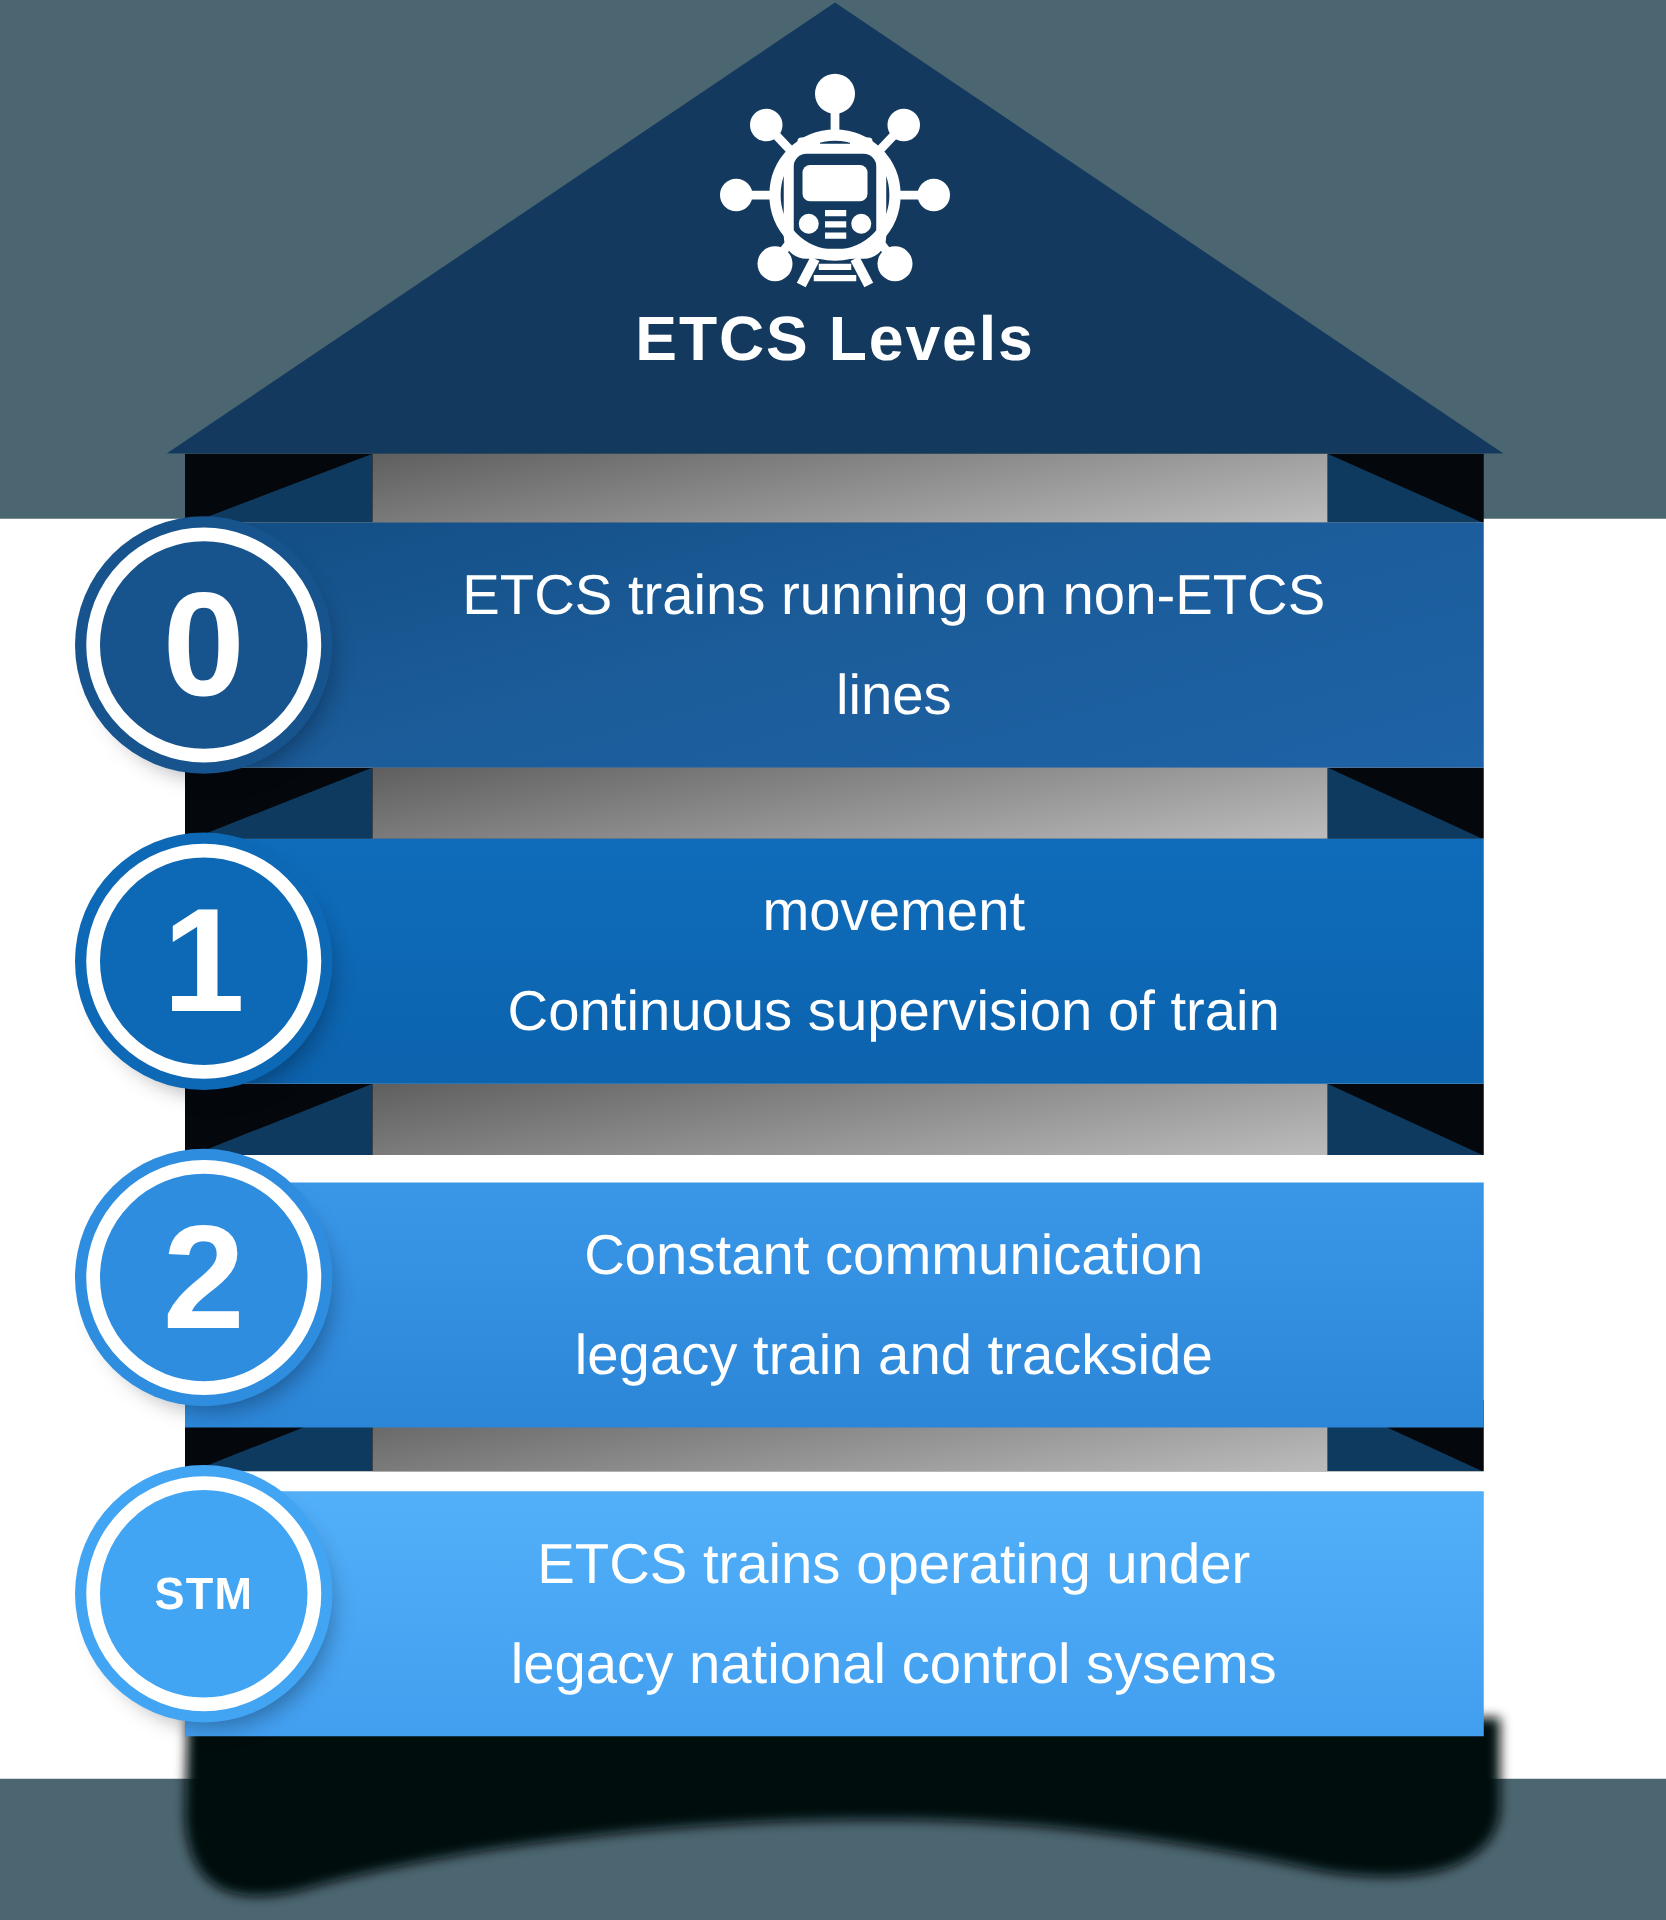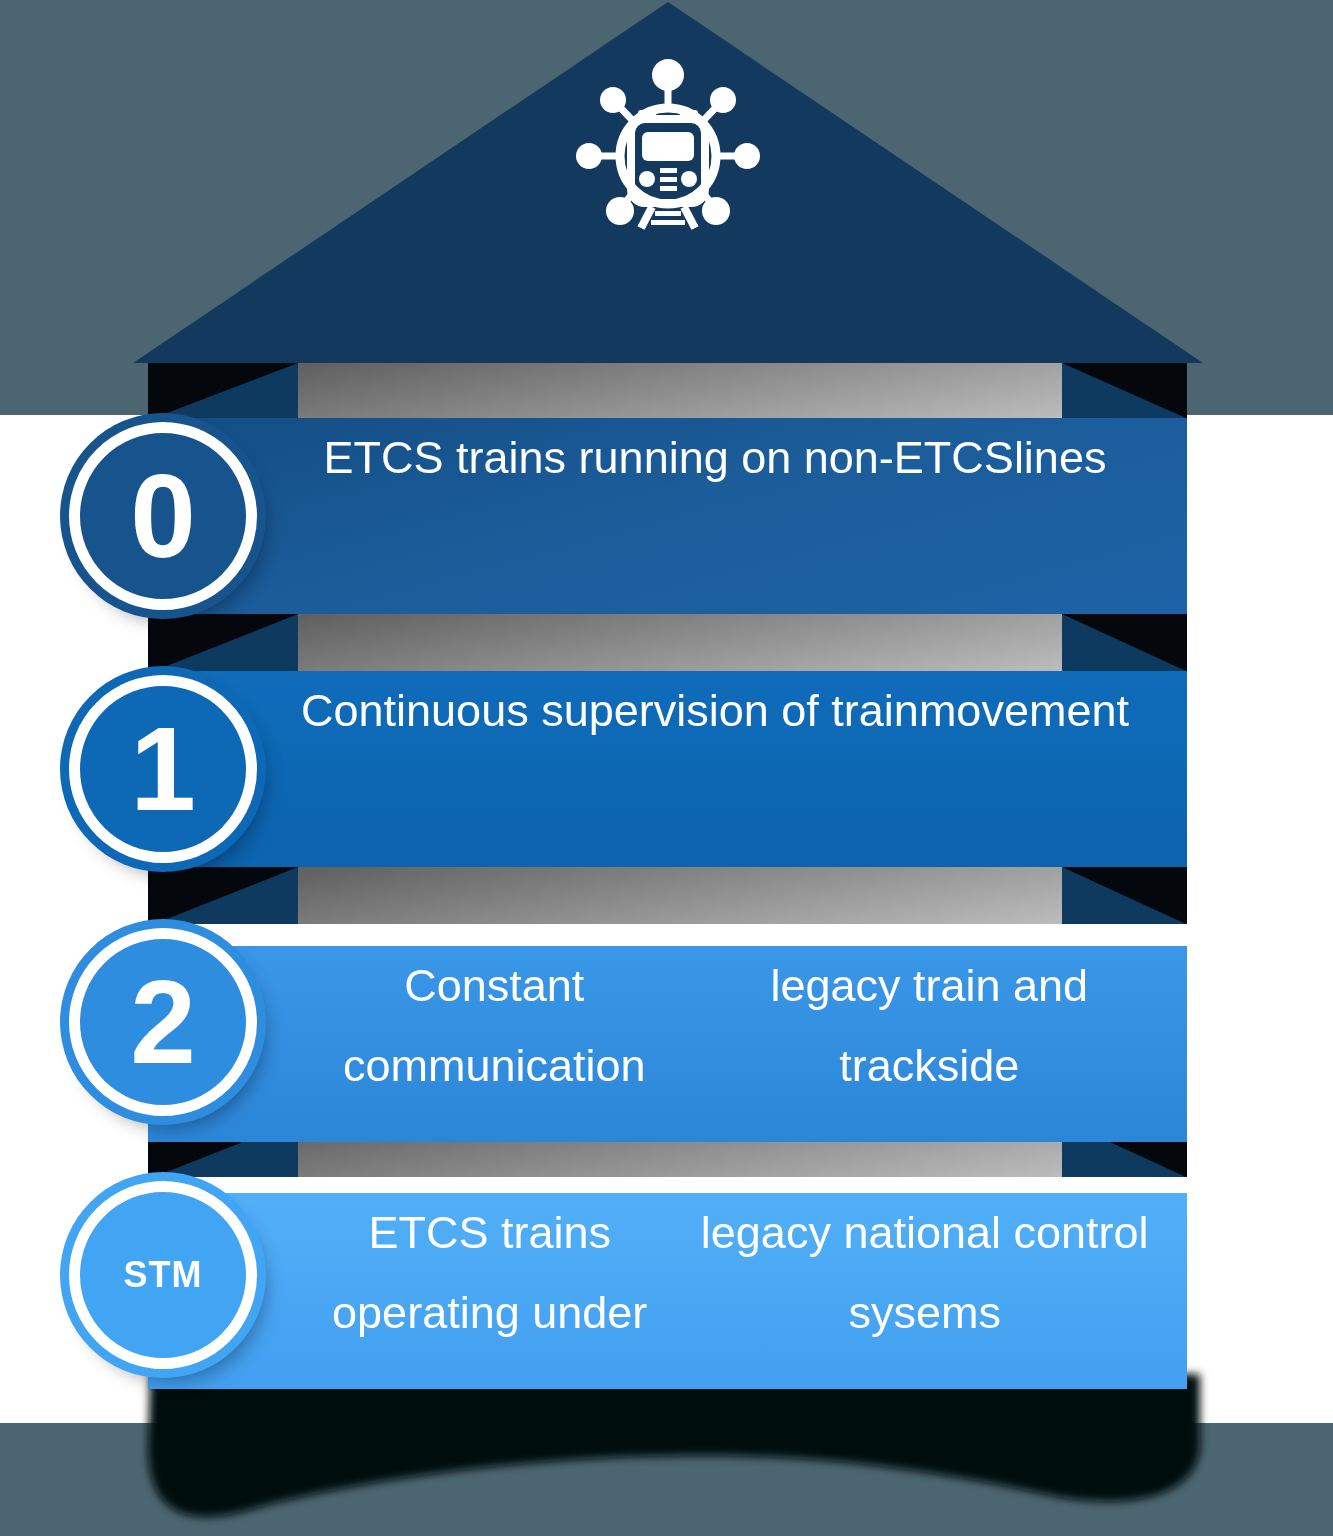--- a/index.html
+++ b/index.html
@@ -34,21 +34,21 @@
   .g3{top:1120px;height:57px;}
 
   
   .bar{position:absolute;left:148px;width:1039px;height:196px;}
   .b0{top:418px;}
   .b1{top:671px;}
   .b2{top:924px;}
   .b3{top:1177px;}
   .bar-text{
     position:absolute;left:132px;width:870px;top:0;height:100%;
-    display:flex;flex-direction:row;justify-content:center;
+    display:flex;flex-direction:column;justify-content:center;
     text-align:center;color:#ffffff;font-size:45px;line-height:80px;font-weight:400;
   }
 
   
   .badge{
     position:absolute;left:69px;width:166px;height:166px;border-radius:50%;
     border:11px solid #ffffff;box-sizing:content-box;
     display:flex;align-items:center;justify-content:center;
     color:#ffffff;font-weight:700;font-size:118px;z-index:5;
   }
@@ -134,32 +134,33 @@
           <rect x="85" y="110" width="17" height="5" fill="#ffffff"></rect>
           <rect x="85" y="119" width="17" height="5" fill="#ffffff"></rect>
           <rect x="85" y="128" width="17" height="5" fill="#ffffff"></rect>
           <path d="M77,149 L66,170" stroke="#ffffff" stroke-width="8"></path>
           <path d="M109,149 L120,170" stroke="#ffffff" stroke-width="8"></path>
           <rect x="80" y="153" width="26" height="5" fill="#ffffff"></rect>
           <rect x="76" y="162" width="34" height="5" fill="#ffffff"></rect>
         </g>
       </svg>
     </div>
+    <div class="roof-title">ETCS Levels</div>
   </div>
 
   <div class="bar b0" style="background: linear-gradient(165deg, rgb(19, 77, 132) 0%, rgb(27, 92, 153) 45%, rgb(30, 99, 167) 100%);">
     <div class="bar-text">
       <div>ETCS trains running on non-ETCS</div>
       <div>lines</div>
     </div>
   </div>
   <div class="bar b1" style="background: linear-gradient(rgb(15, 108, 186), rgb(12, 99, 174));">
     <div class="bar-text">
+      <div>movement</div>
       <div>Continuous supervision of train</div>
-      <div>movement</div>
     </div>
   </div>
   <div class="bar b2" style="background: linear-gradient(rgb(58, 151, 232), rgb(44, 134, 216)); margin-top: 22px;">
     <div class="bar-text">
       <div>Constant communication</div>
       <div>legacy train and trackside</div>
     </div>
   </div>
   <div class="bar b3" style="background: linear-gradient(rgb(82, 175, 248), rgb(66, 159, 240)); margin-top: 16px;">
     <div class="bar-text">

